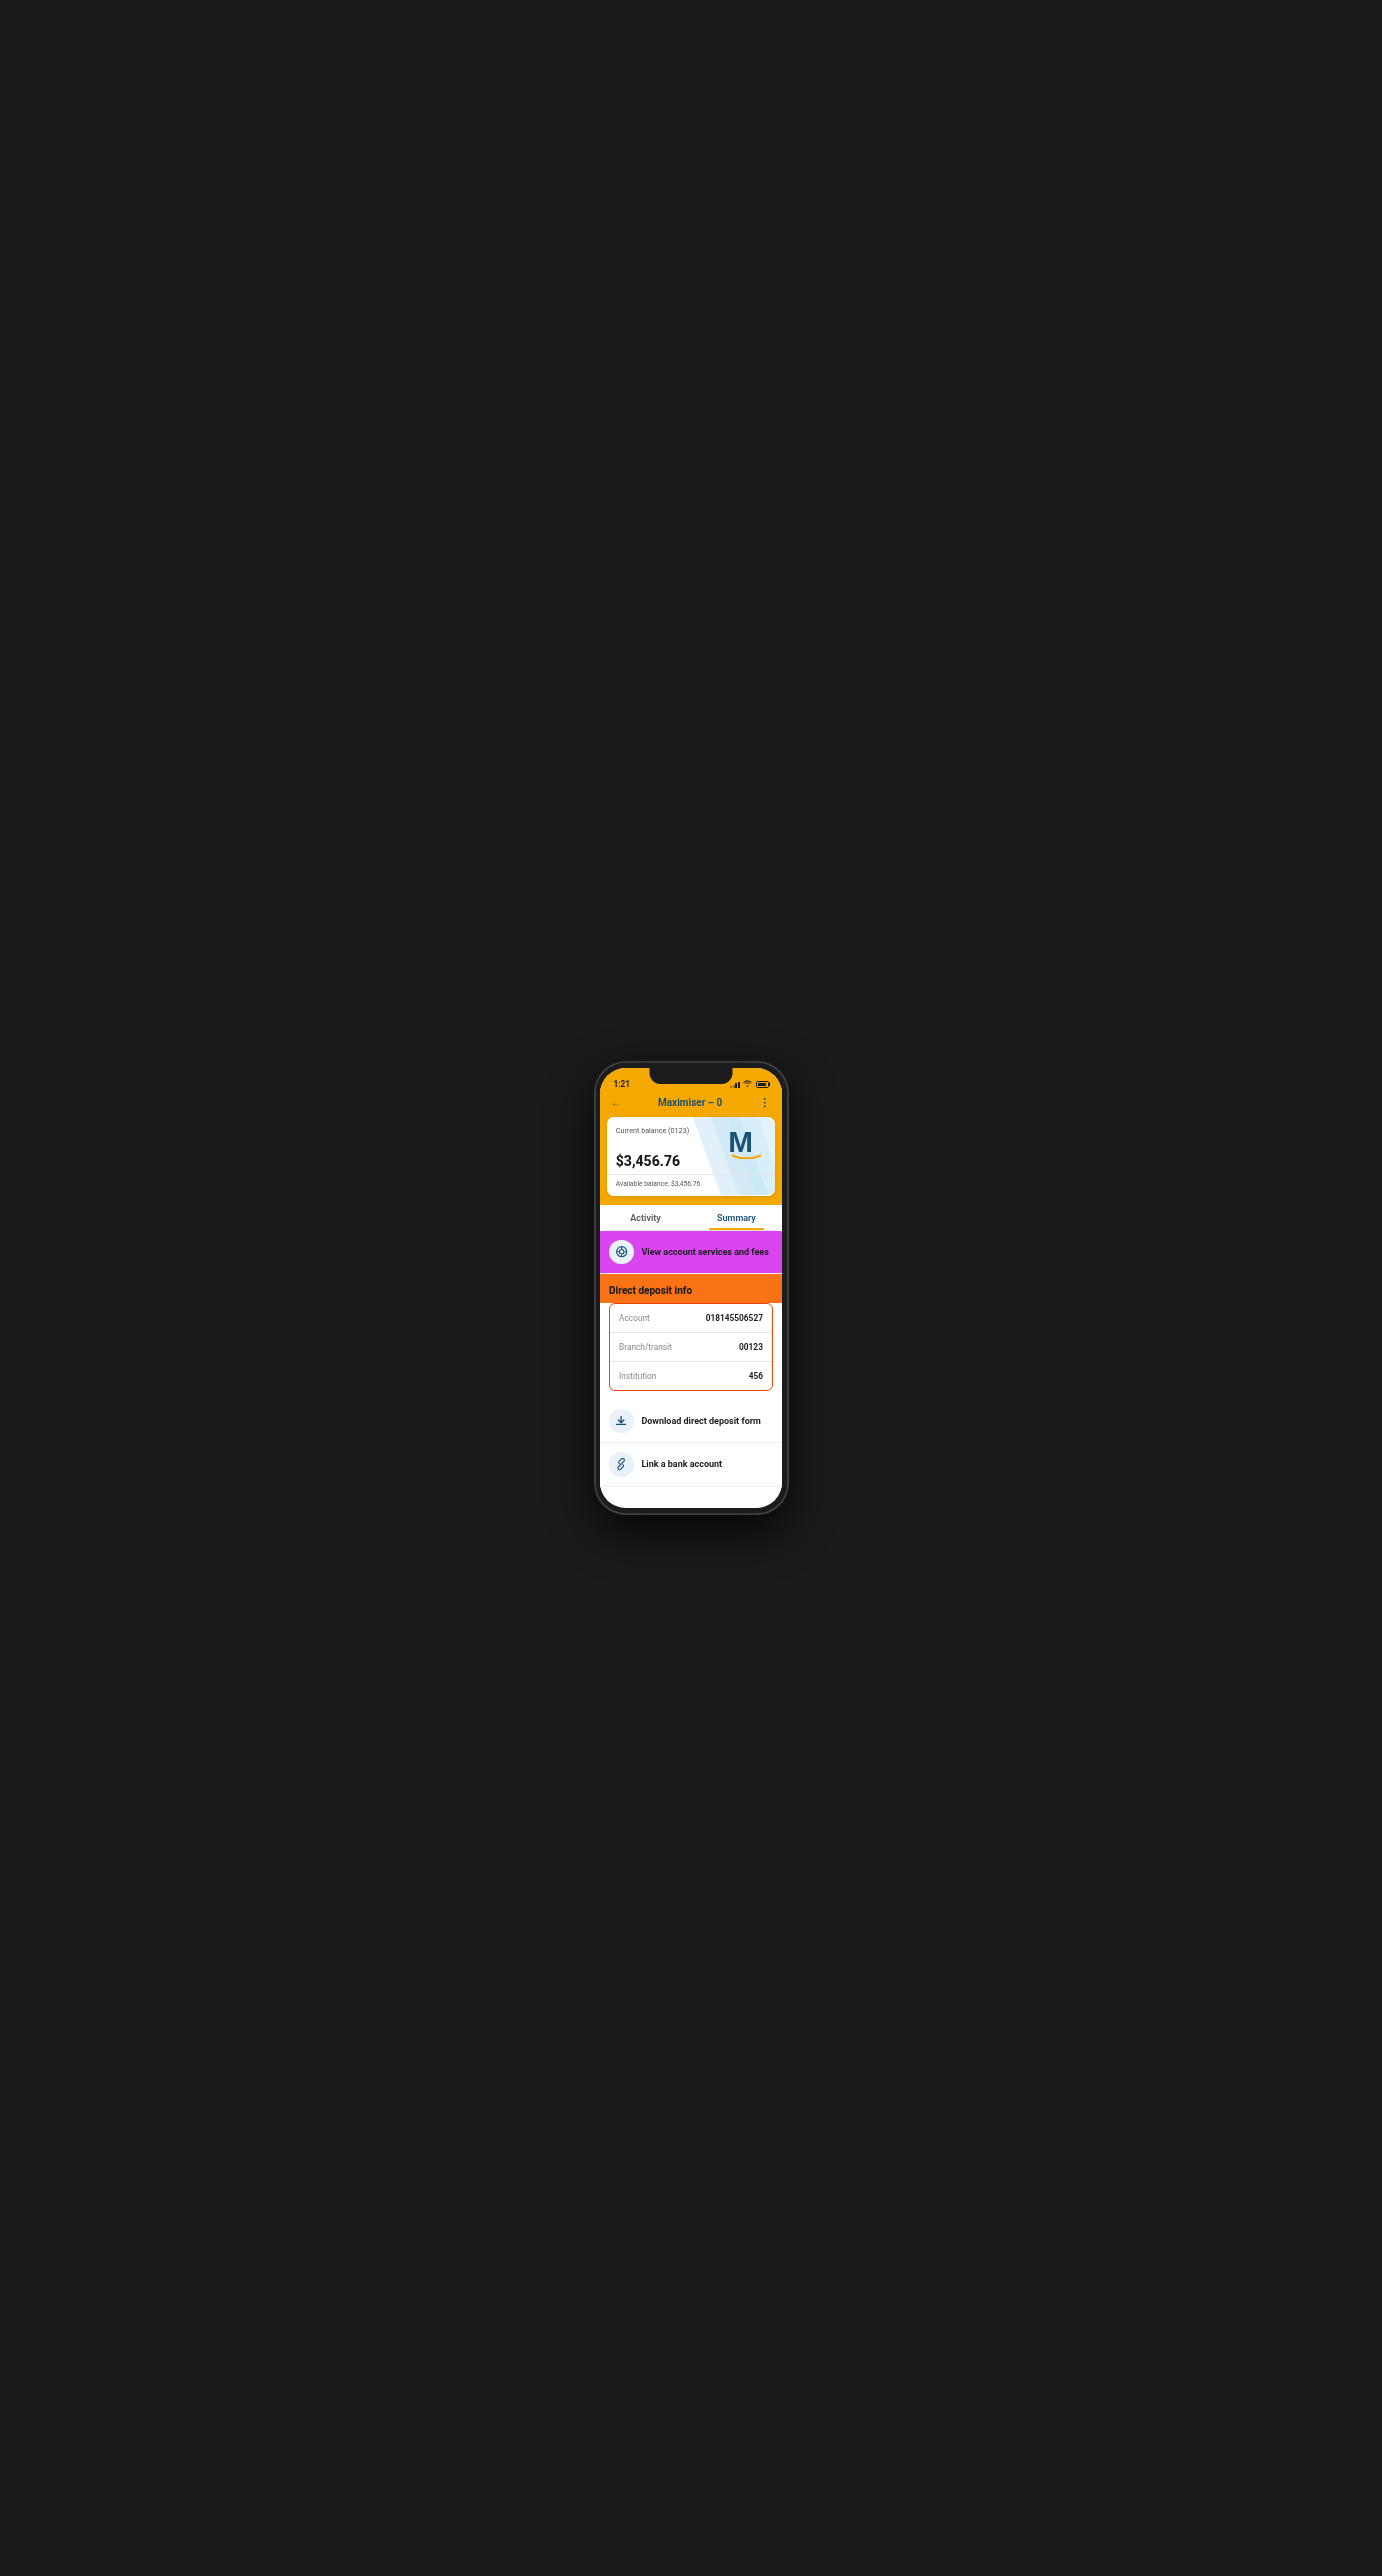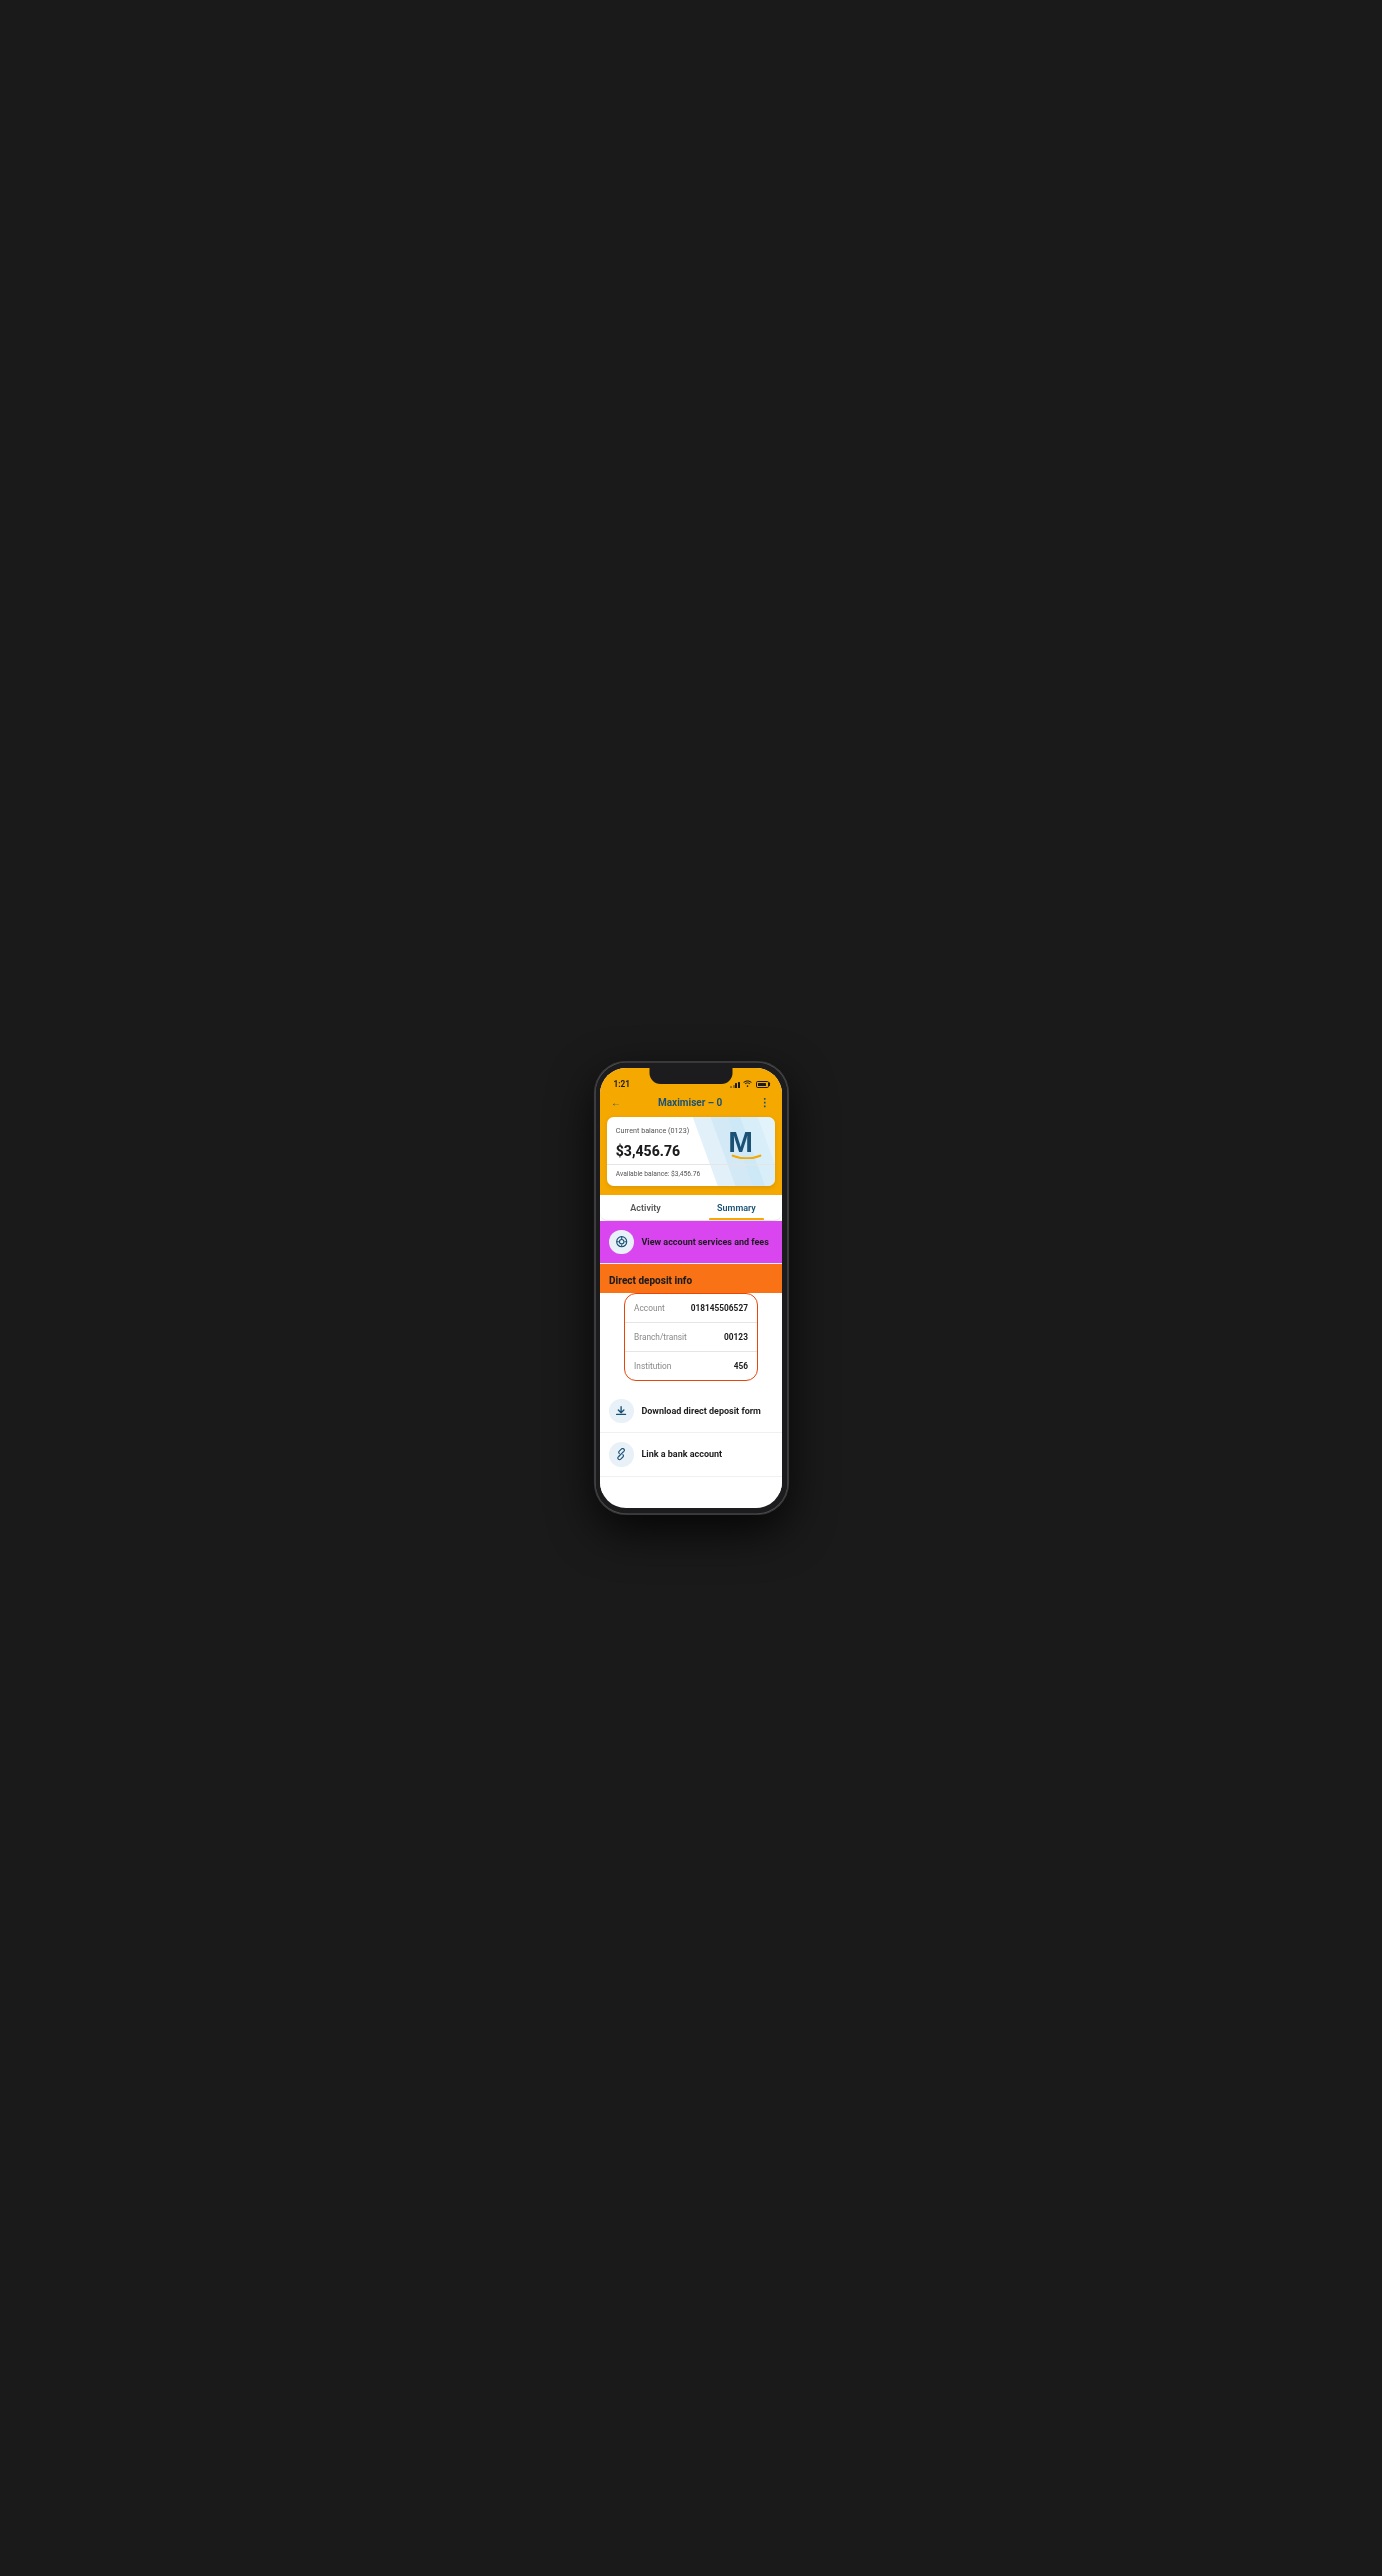--- a/index.html
+++ b/index.html
@@ -173,21 +173,21 @@
 
     .balance-content {
       position: relative;
       z-index: 2;
     }
 
     .balance-label {
       font-size: 7.2px;
       color: #555;
       font-weight: 400;
-      margin-bottom: 8px;
+      margin-bottom: 18px;
     }
 
     .balance-amount {
       font-size: 14px;
       font-weight: 800;
       color: #1c1c1e;
       margin-bottom: 5.6px;
     }
 
     .divider-line {
@@ -271,23 +271,23 @@
     }
 
     .section-title {
       font-size: 10px;
       font-weight: 800;
       color: #1c1c1e;
     }
 
     
     .info-box {
-      margin: 0 24px;
+      margin: 0 9px;
       border: 1.4px solid #E8450A;
-      border-radius: 12px;
+      border-radius: 6px;
       background: #fff;
       overflow: hidden;
     }
 
     .info-row {
       display: flex;
       justify-content: space-between;
       align-items: center;
       padding: 9px 9px;
     }

